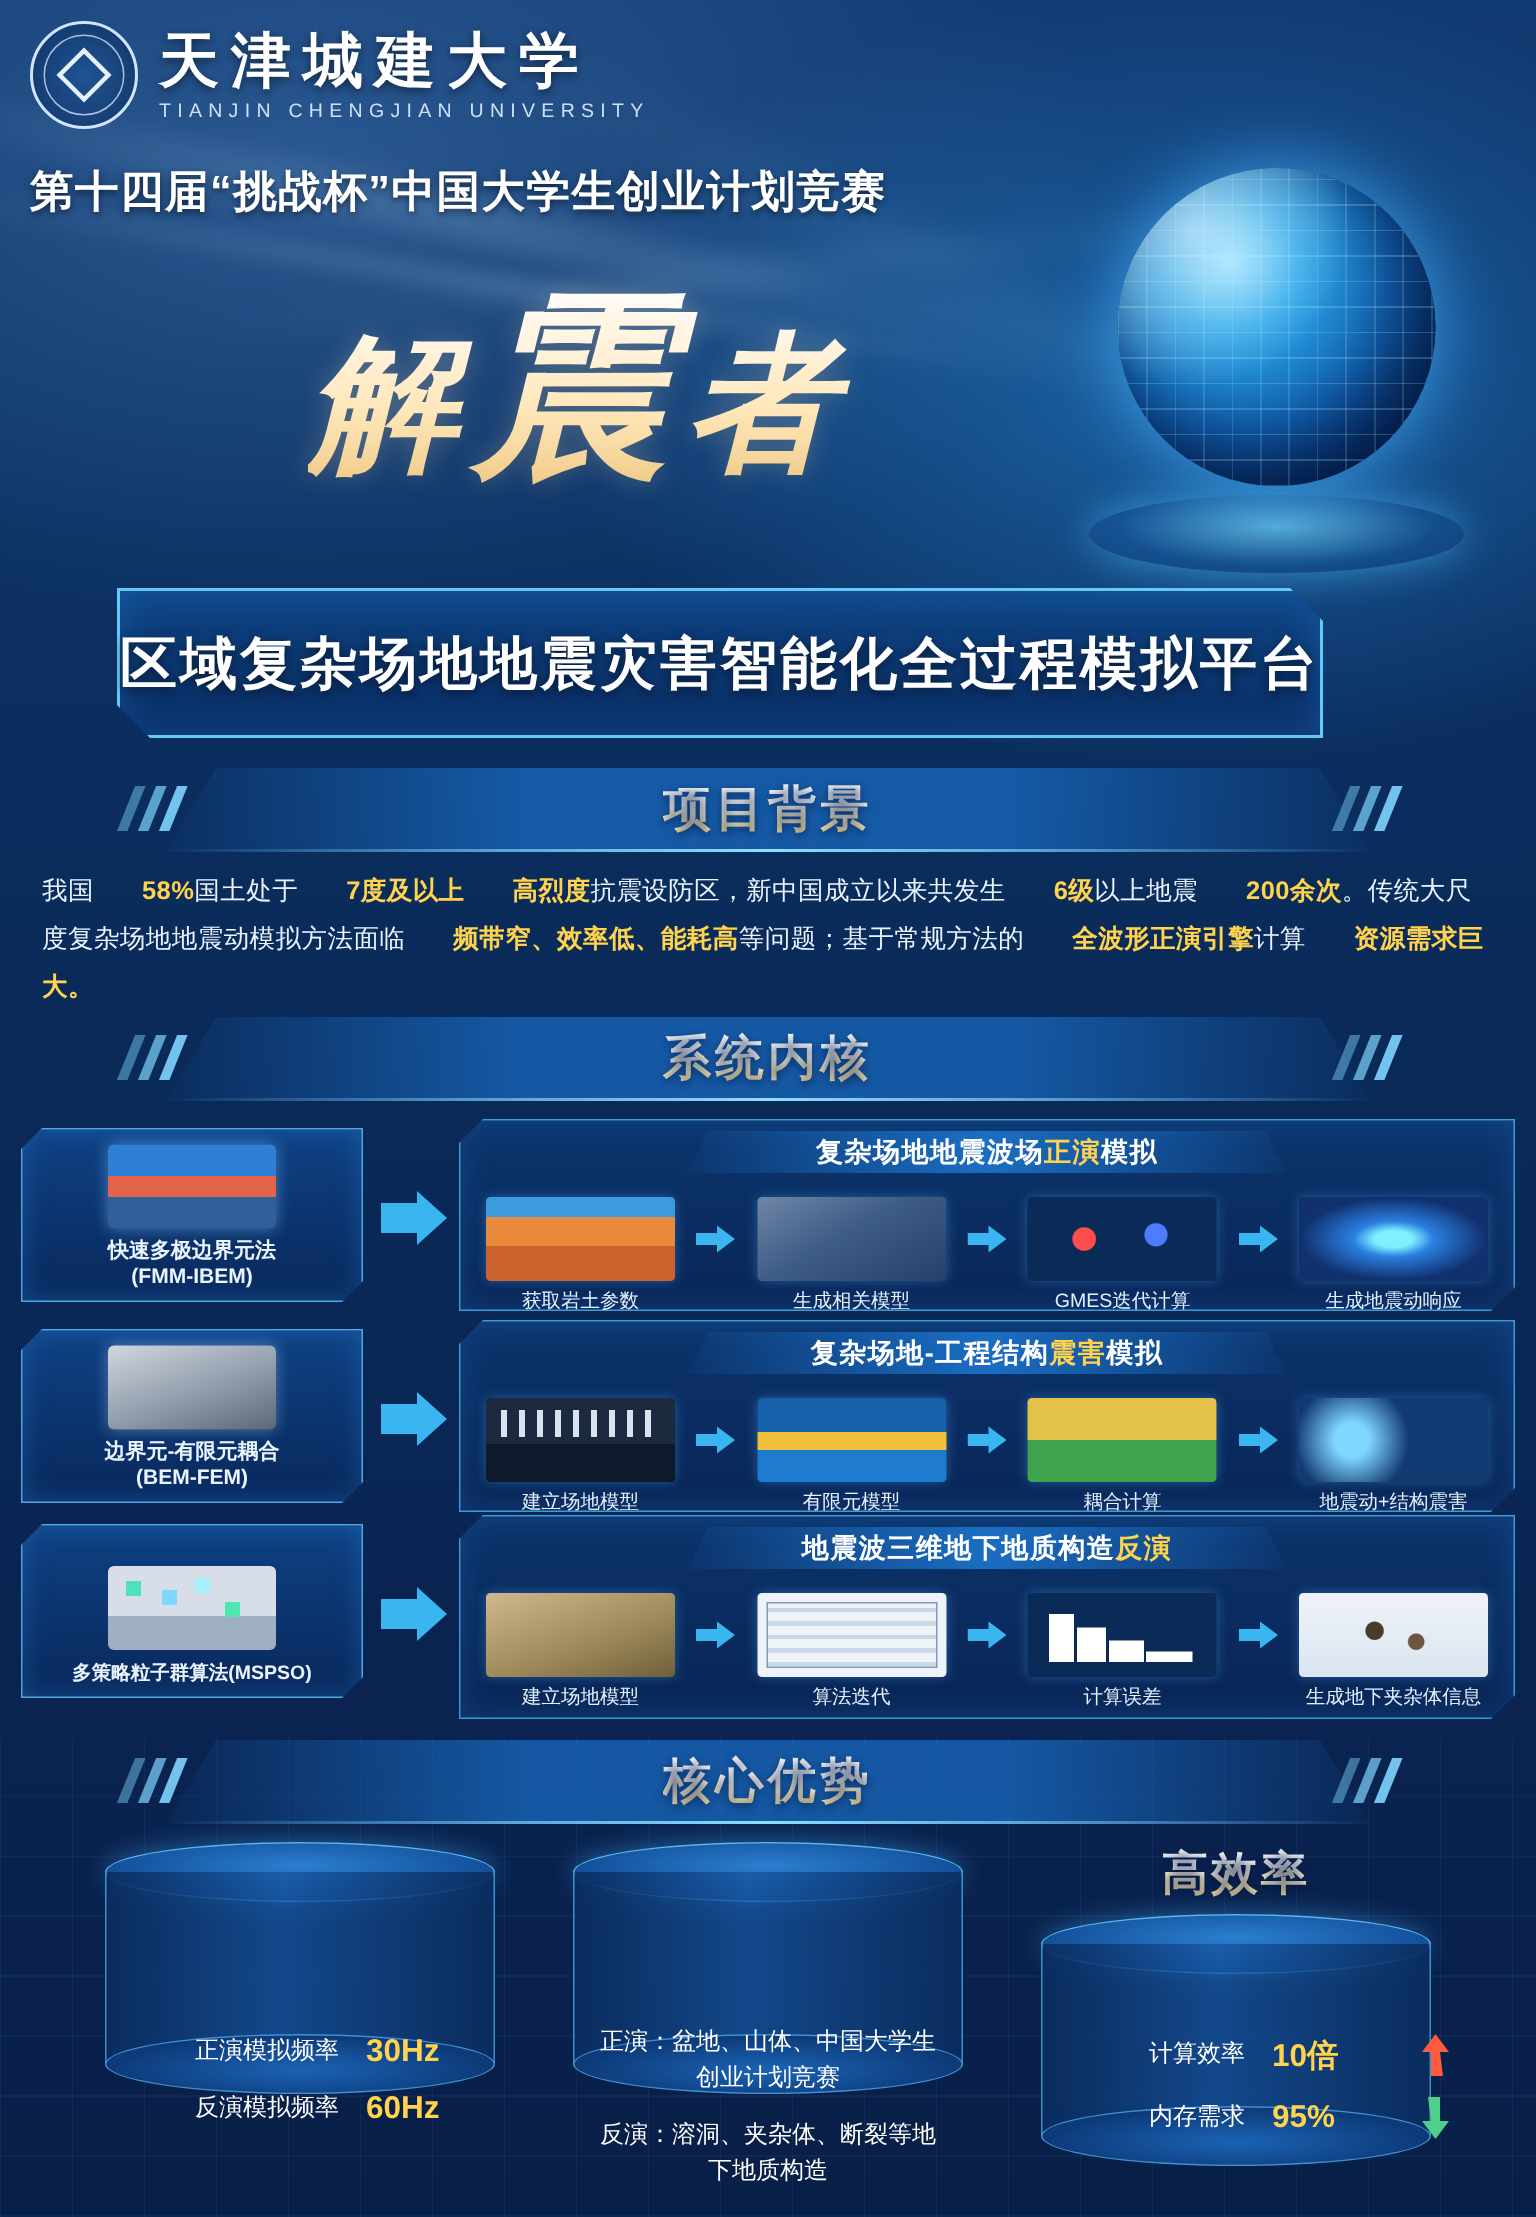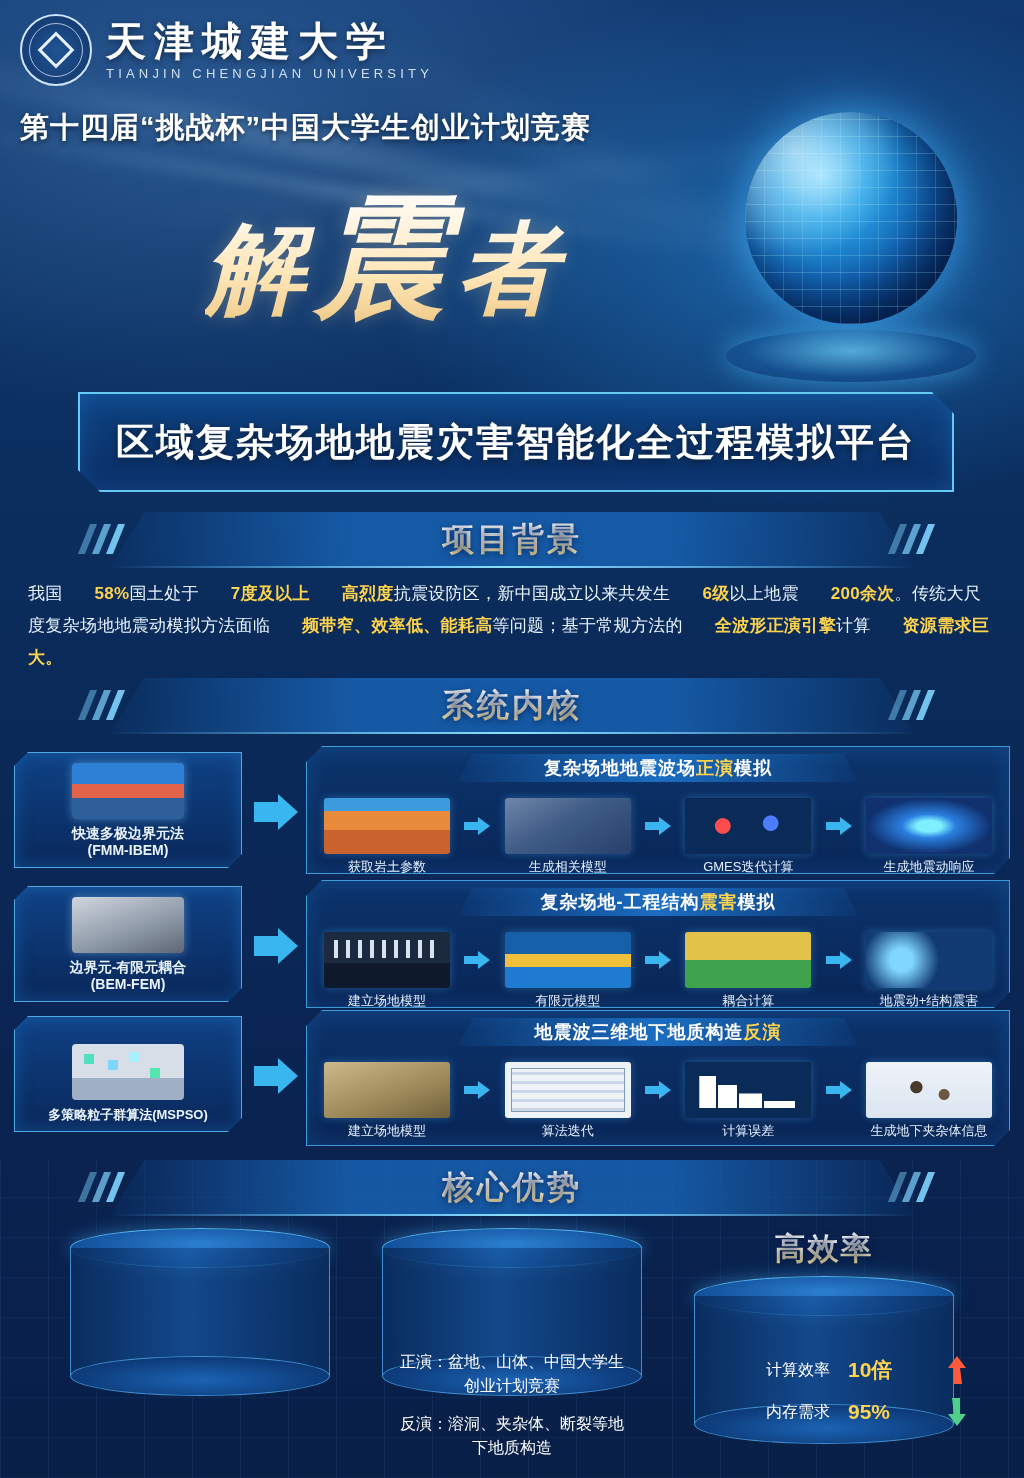--- a/index.html
+++ b/index.html
@@ -94,21 +94,21 @@
   }
   .globe-base {
     width: 250px; height: 52px; margin: 6px auto 0;
     border-radius: 50%;
     background: radial-gradient(ellipse at 50% 40%, rgba(120,220,255,0.65), rgba(20,90,170,0.25) 60%, rgba(10,40,90,0) 75%);
     box-shadow: 0 0 28px rgba(80,190,255,.6);
   }
 
   
   .platform {
-    position: absolute; top: 392px; left: 78px; width: 876px; height: 100px;
+    position: absolute; top: 392px; left: 78px; width: 804px; height: 100px;
     border: 2px solid #66c8f5;
     background: linear-gradient(180deg, rgba(14,70,135,0.85), rgba(10,45,100,0.9));
     box-shadow: 0 0 26px rgba(70,180,255,.45), inset 0 0 26px rgba(40,130,220,.35);
     display: flex; align-items: center; justify-content: center;
     clip-path: polygon(22px 0, calc(100% - 22px) 0, 100% 22px, 100% 100%, calc(100% - 22px) 100%, 22px 100%, 0 calc(100% - 22px), 0 0);
   }
   .platform span {
     font-size: 38px; font-weight: bold; letter-spacing: 2px; color: #ffffff;
     text-shadow: 0 2px 8px rgba(0,0,0,.55);
   }
@@ -523,20 +523,30 @@
   </div>
 
   <div class="adv">
 
     <div class="adv-col c1">
       <div class="cyl">
         <div class="top-ellipse"></div>
           <div class="body"></div>
           <div class="bot-ellipse"></div>
       </div>
+      <div class="adv-rows" style="top:128px;">
+        <div class="adv-row">
+          <div class="k kw">正演模拟频率</div>
+          <div class="v vw">30Hz</div>
+        </div>
+        <div class="adv-row">
+          <div class="k kw">反演模拟频率</div>
+          <div class="v vw">60Hz</div>
+        </div>
+      </div>
     </div>
 
     <div class="adv-col c2">
       <div class="cyl">
         <div class="top-ellipse"></div>
           <div class="body"></div>
           <div class="bot-ellipse"></div>
       </div>
       <div class="adv-rows adv-multi" style="top:122px;">
         <div class="adv-row">

